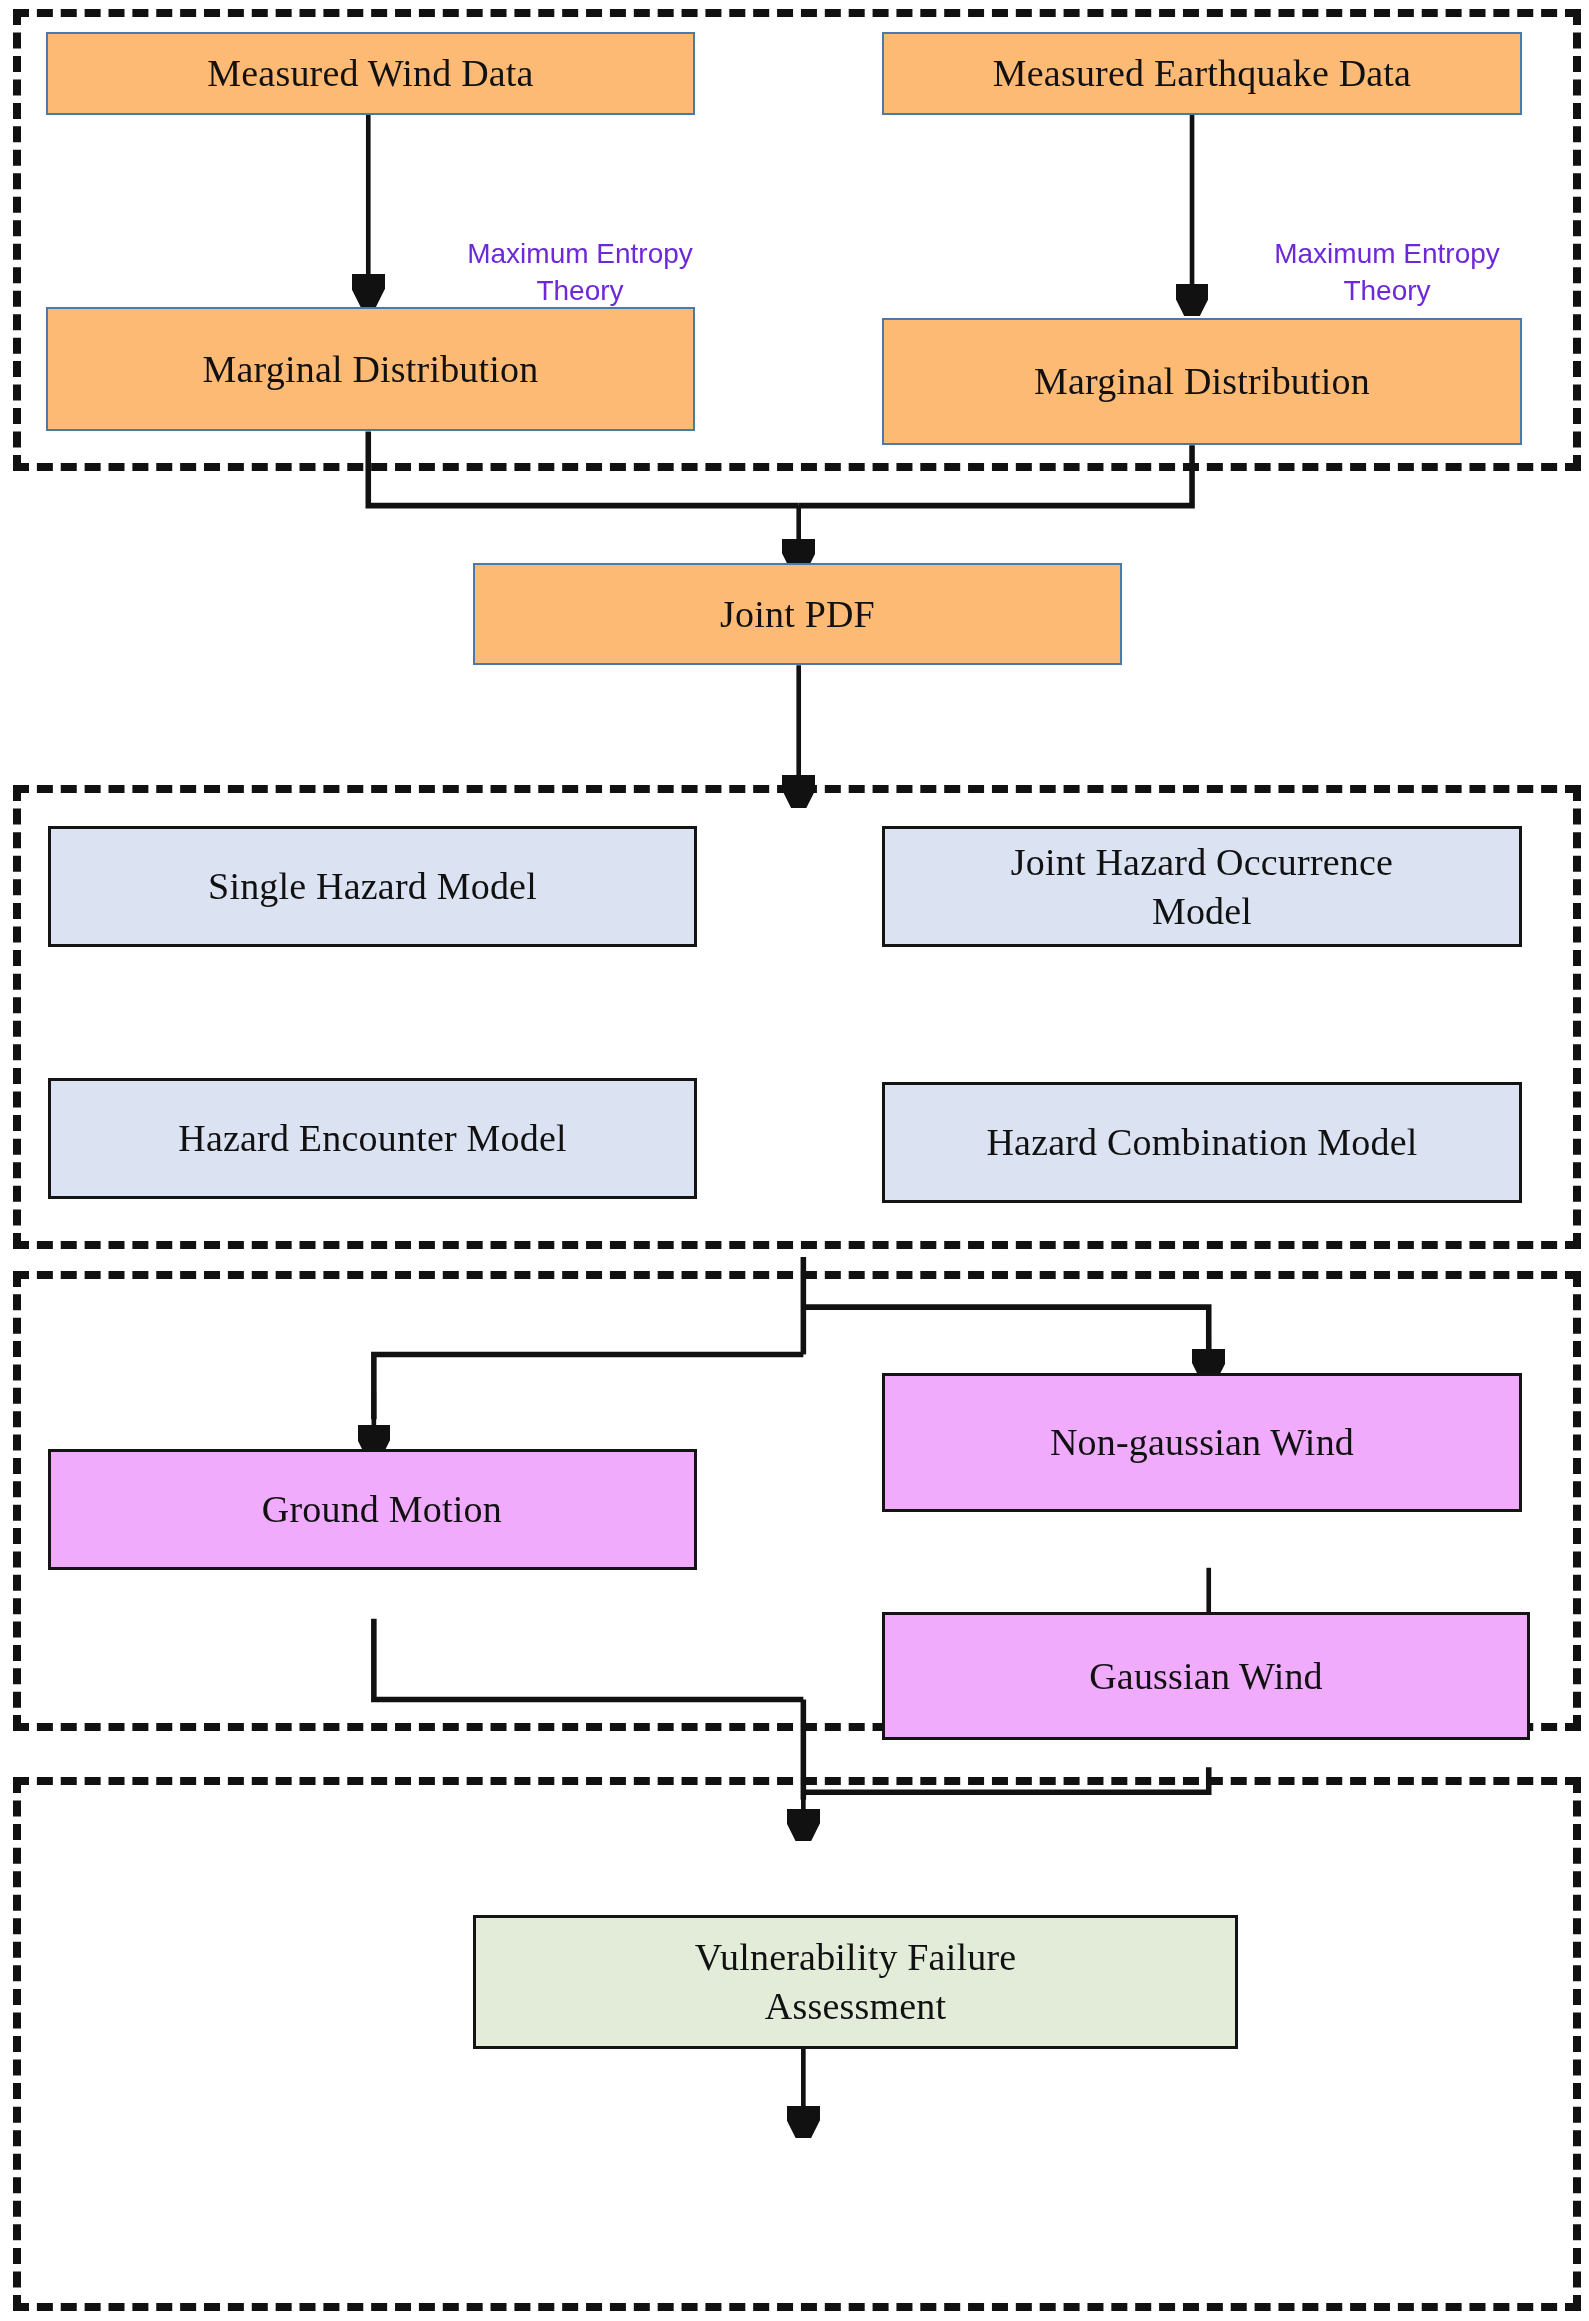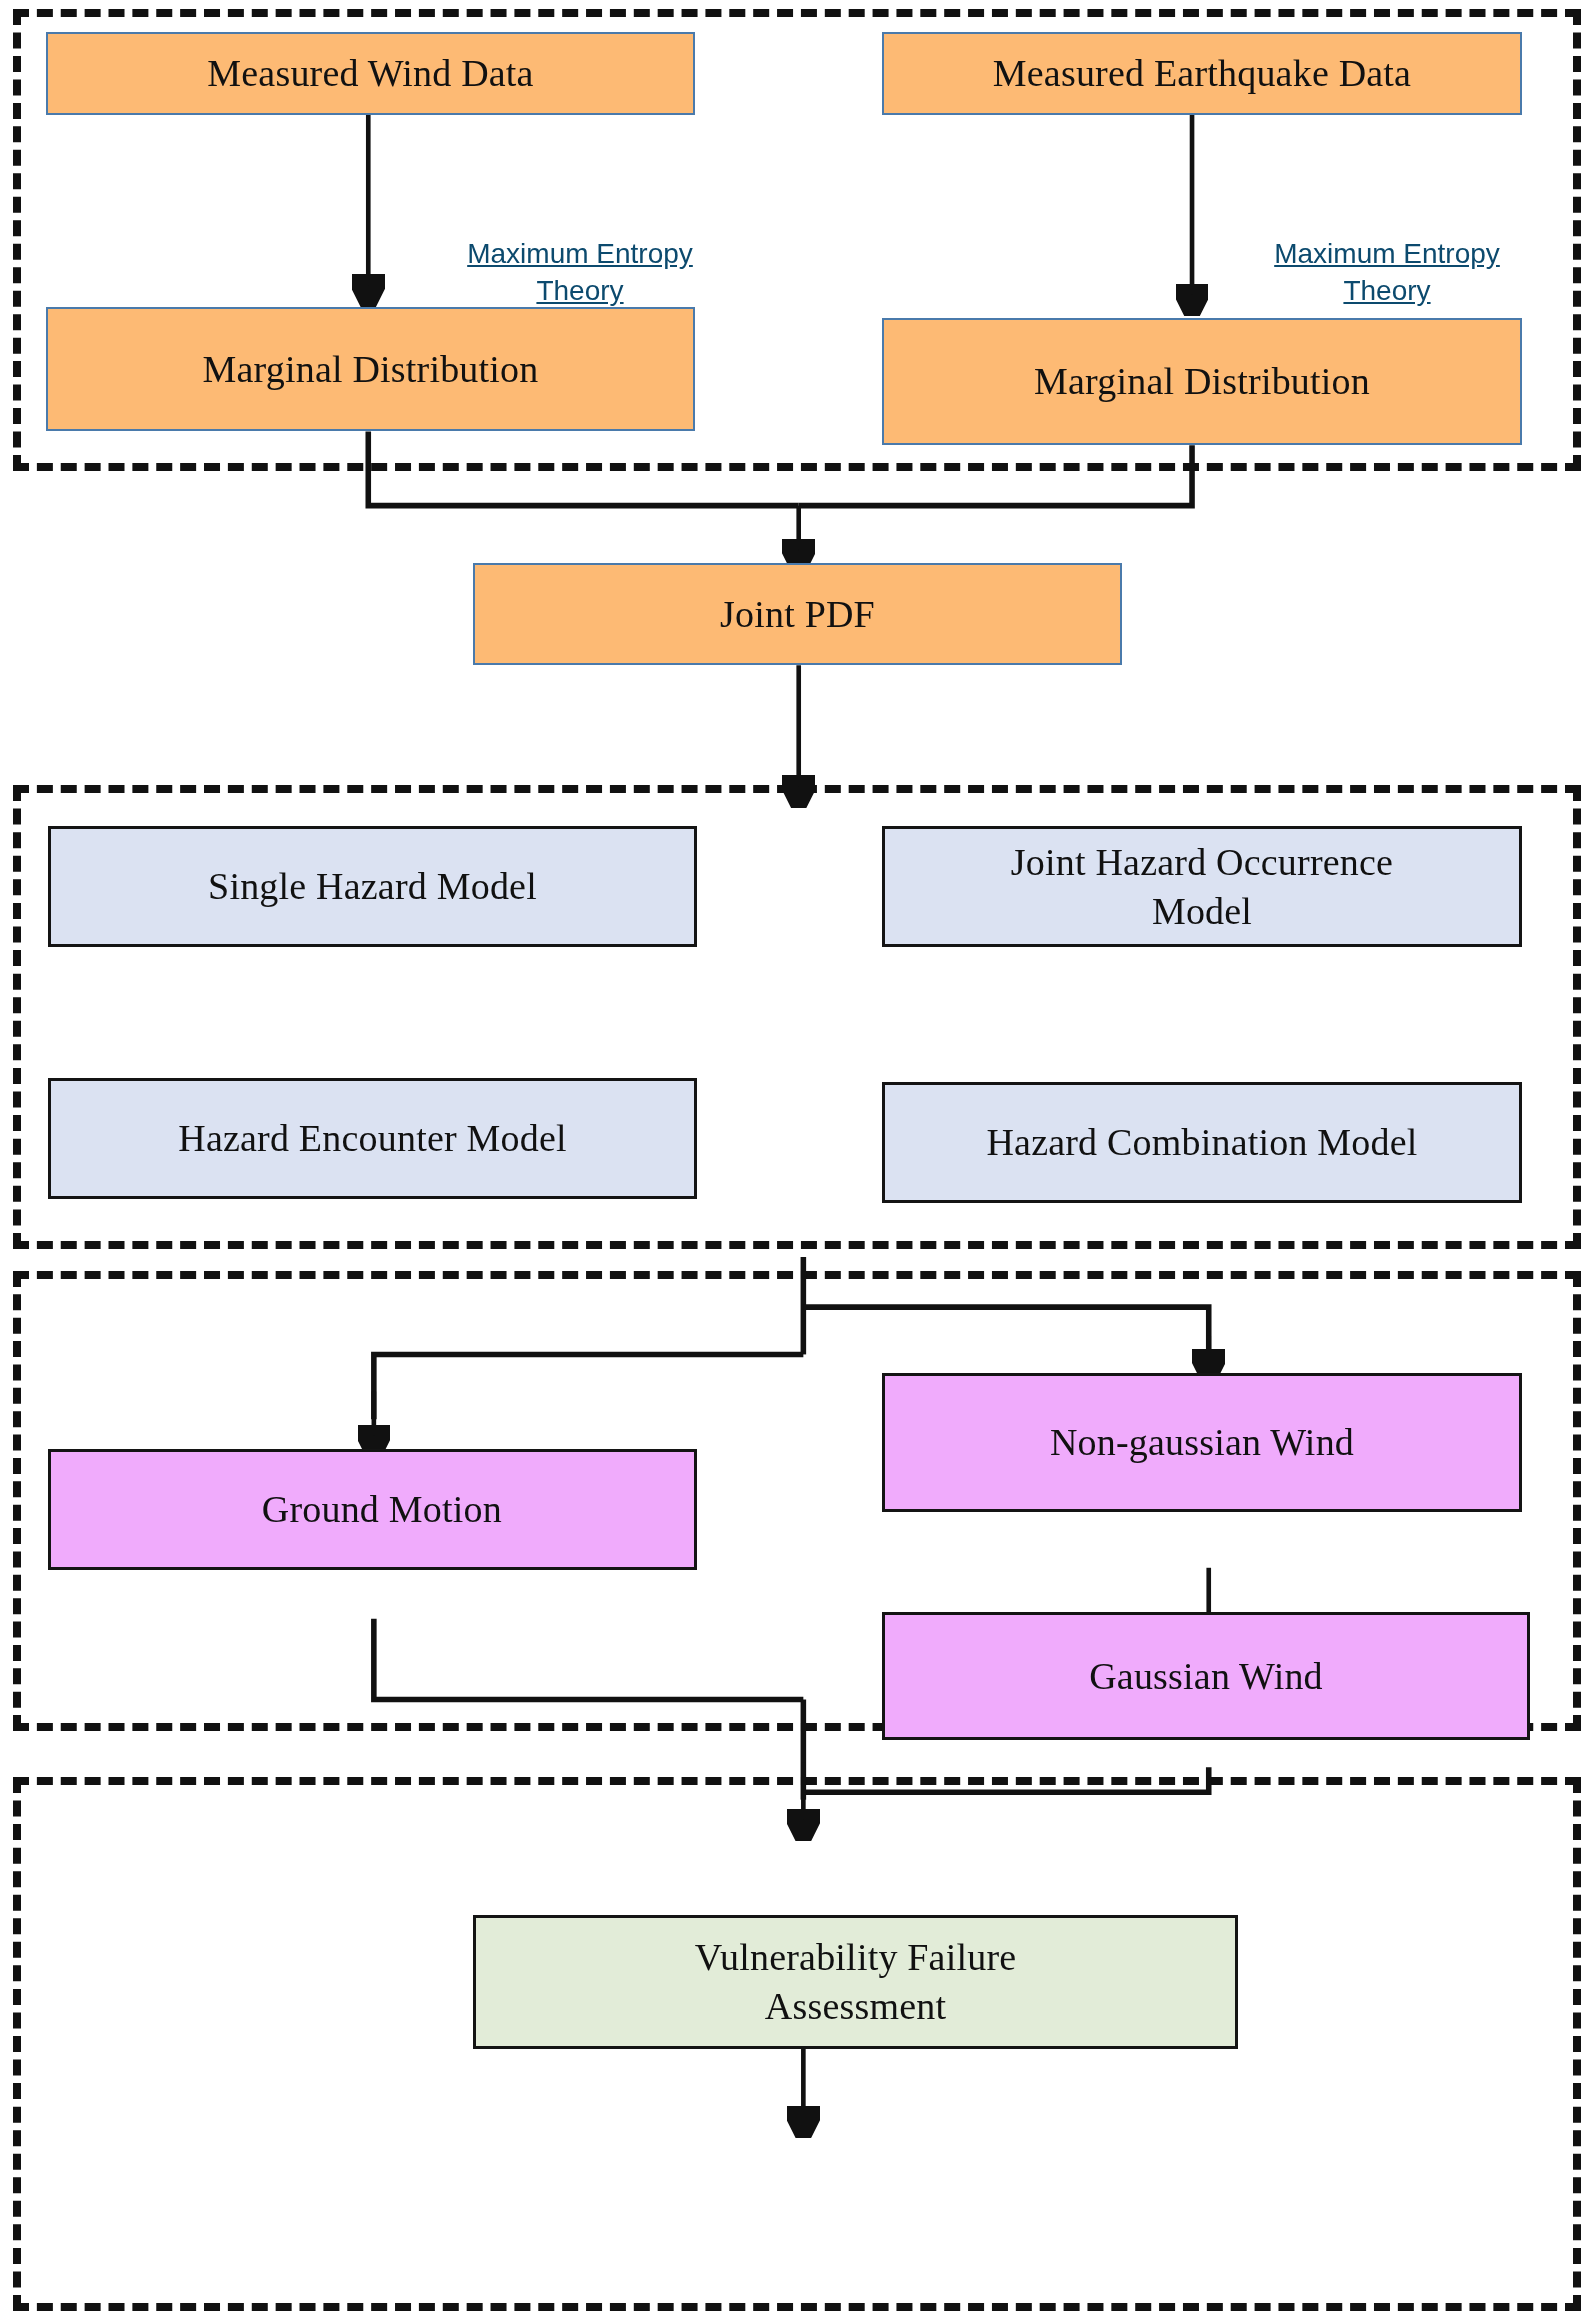--- a/index.html
+++ b/index.html
@@ -53,25 +53,24 @@
     background: #e2ecd8;
     border: 3.7px solid #141414;
   }
   .node span { display: block; width: 100%; }
 
   
   .edge-label {
     position: absolute;
     font-family: "Liberation Sans", "DejaVu Sans", sans-serif;
     font-size: 28px;
-    color: #0c4a6e;
+    color: #6d28d9;
     line-height: 1.32;
     text-align: center;
     white-space: pre-line;
-    text-decoration: underline;
   }
   
   #connectors {
     position: absolute;
     left: 0; top: 0;
     width: 1590px;
     height: 2322px;
     pointer-events: none;
   }
   #connectors path, #connectors line, #connectors polyline {

